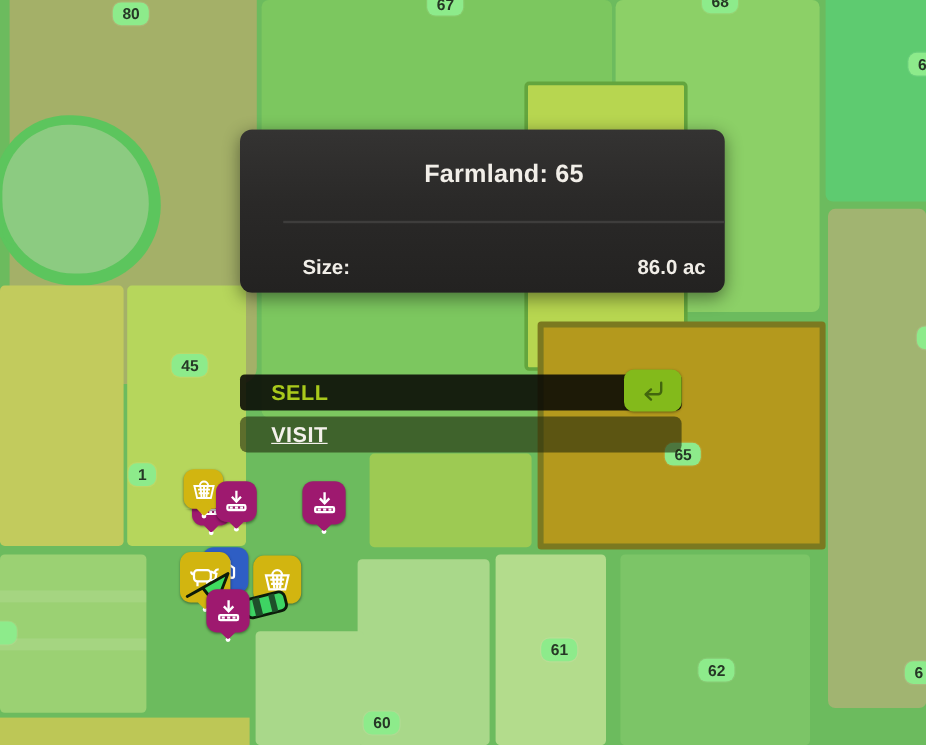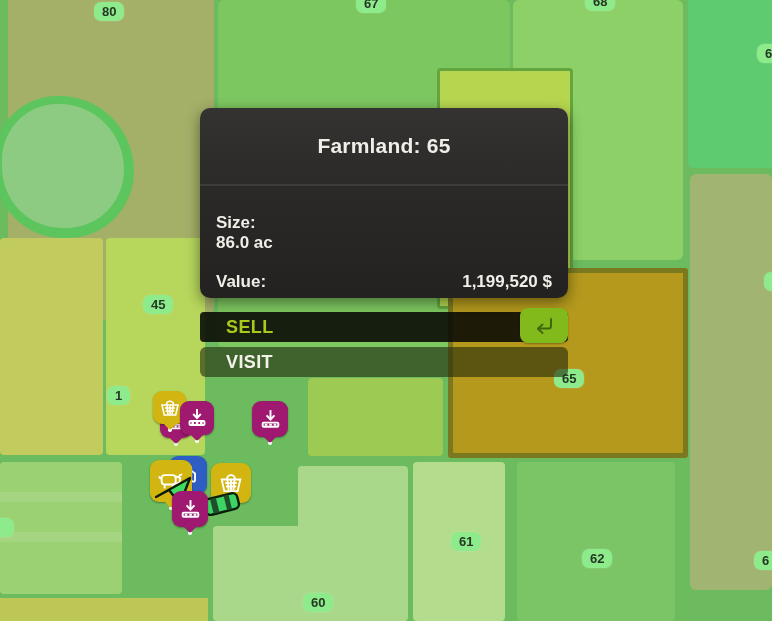--- a/index.html
+++ b/index.html
@@ -20,32 +20,32 @@
        box-shadow:0 1px 2px rgba(0,0,0,0.35);}
   .pin::after{content:"";position:absolute;bottom:-4px;left:50%;width:10px;height:10px;
        transform:translateX(-50%) rotate(45deg);background:inherit;border-radius:2px;z-index:-0;}
   .pin::before{content:"";position:absolute;bottom:-8px;left:50%;width:4px;height:4px;margin-left:-2px;
        border-radius:50%;background:#ffffff;}
   .pin.yellow{background:#d2b510;}
   .pin.purple{background:#9e196f;}
   .pin.blue{background:#2e5ec4;}
   .pin svg{display:block;}
   
-  .tooltip{position:absolute;left:200px;top:108px;width:368px;height:190px;border-radius:10px;
+  .tooltip{position:absolute;left:200px;top:108px;width:368px;height:136px;border-radius:10px;
      background:linear-gradient(180deg,#343332 0%,#2a2928 45%,#232221 100%);
-     box-shadow:0 4px 14px rgba(0,0,0,0.45);color:#f1eee8;}
+     box-shadow:0 4px 14px rgba(0,0,0,0.45);color:#f1eee8;padding-left:36px;}
   .tooltip-title{height:76px;display:flex;align-items:center;justify-content:center;
      font-size:21px;font-weight:700;border-bottom:2px solid #3e3d3c;letter-spacing:0.2px;}
   .trow{display:flex;justify-content:space-between;padding:0 16px;font-size:17px;font-weight:700;}
-  .trow.size{margin-top:27px;flex-direction:column;}
+  .trow.size{margin-top:27px;}
   .trow.value{margin-top:19px;}
   .bar{position:absolute;left:200px;width:368px;height:30px;display:flex;align-items:center;
      font-size:18px;font-weight:700;letter-spacing:0.4px;}
   .sell-bar{top:312px;background:rgba(8,8,5,0.88);border-radius:4px;color:#a9c91c;}
-  .visit-bar{top:347px;background:rgba(34,40,12,0.60);border-radius:6px;color:#f4f1eb;}
+  .visit-bar{top:347px;background:rgba(34,40,12,0.60);border-radius:6px;color:#f4f1eb;text-decoration:underline;}
   .bar span{padding-left:26px;}
   .return-btn{position:absolute;left:520px;top:308px;width:48px;height:35px;background:#83ba1b;
      border-radius:8px;display:flex;align-items:center;justify-content:center;box-shadow:0 1px 2px rgba(0,0,0,0.3);}
   .stripe{position:absolute;background:rgba(255,255,255,0.10);}
 </style>
 </head>
 <body>
 
 <div id="map">
 
@@ -185,24 +185,20 @@
         <rect x="24" y="4.5" width="5" height="15" fill="#1e4f2a"></rect>
       </svg>
   </div>
 
   <div class="tooltip">
     <div class="tooltip-title">Farmland: 65</div>
     <div class="trow size">
       <span>Size:</span>
       <span>86.0 ac</span>
     </div>
-    <div class="trow value">
-      <span>Value:</span>
-      <span>1,199,520 $</span>
-    </div>
   </div>
 
   <div class="bar sell-bar">
     <span>SELL</span>
   </div>
   <div class="return-btn">
     <svg width="26" height="24" viewBox="0 0 26 24">
         <g stroke="#42660e" fill="none" stroke-width="2" stroke-linejoin="round" stroke-linecap="round">
           <path d="M20 5 v7 a2.5 2.5 0 0 1 -2.5 2.5 H7.5"></path>
           <path d="M11.5 10.5 L7 14.7 L11.5 19"></path>

